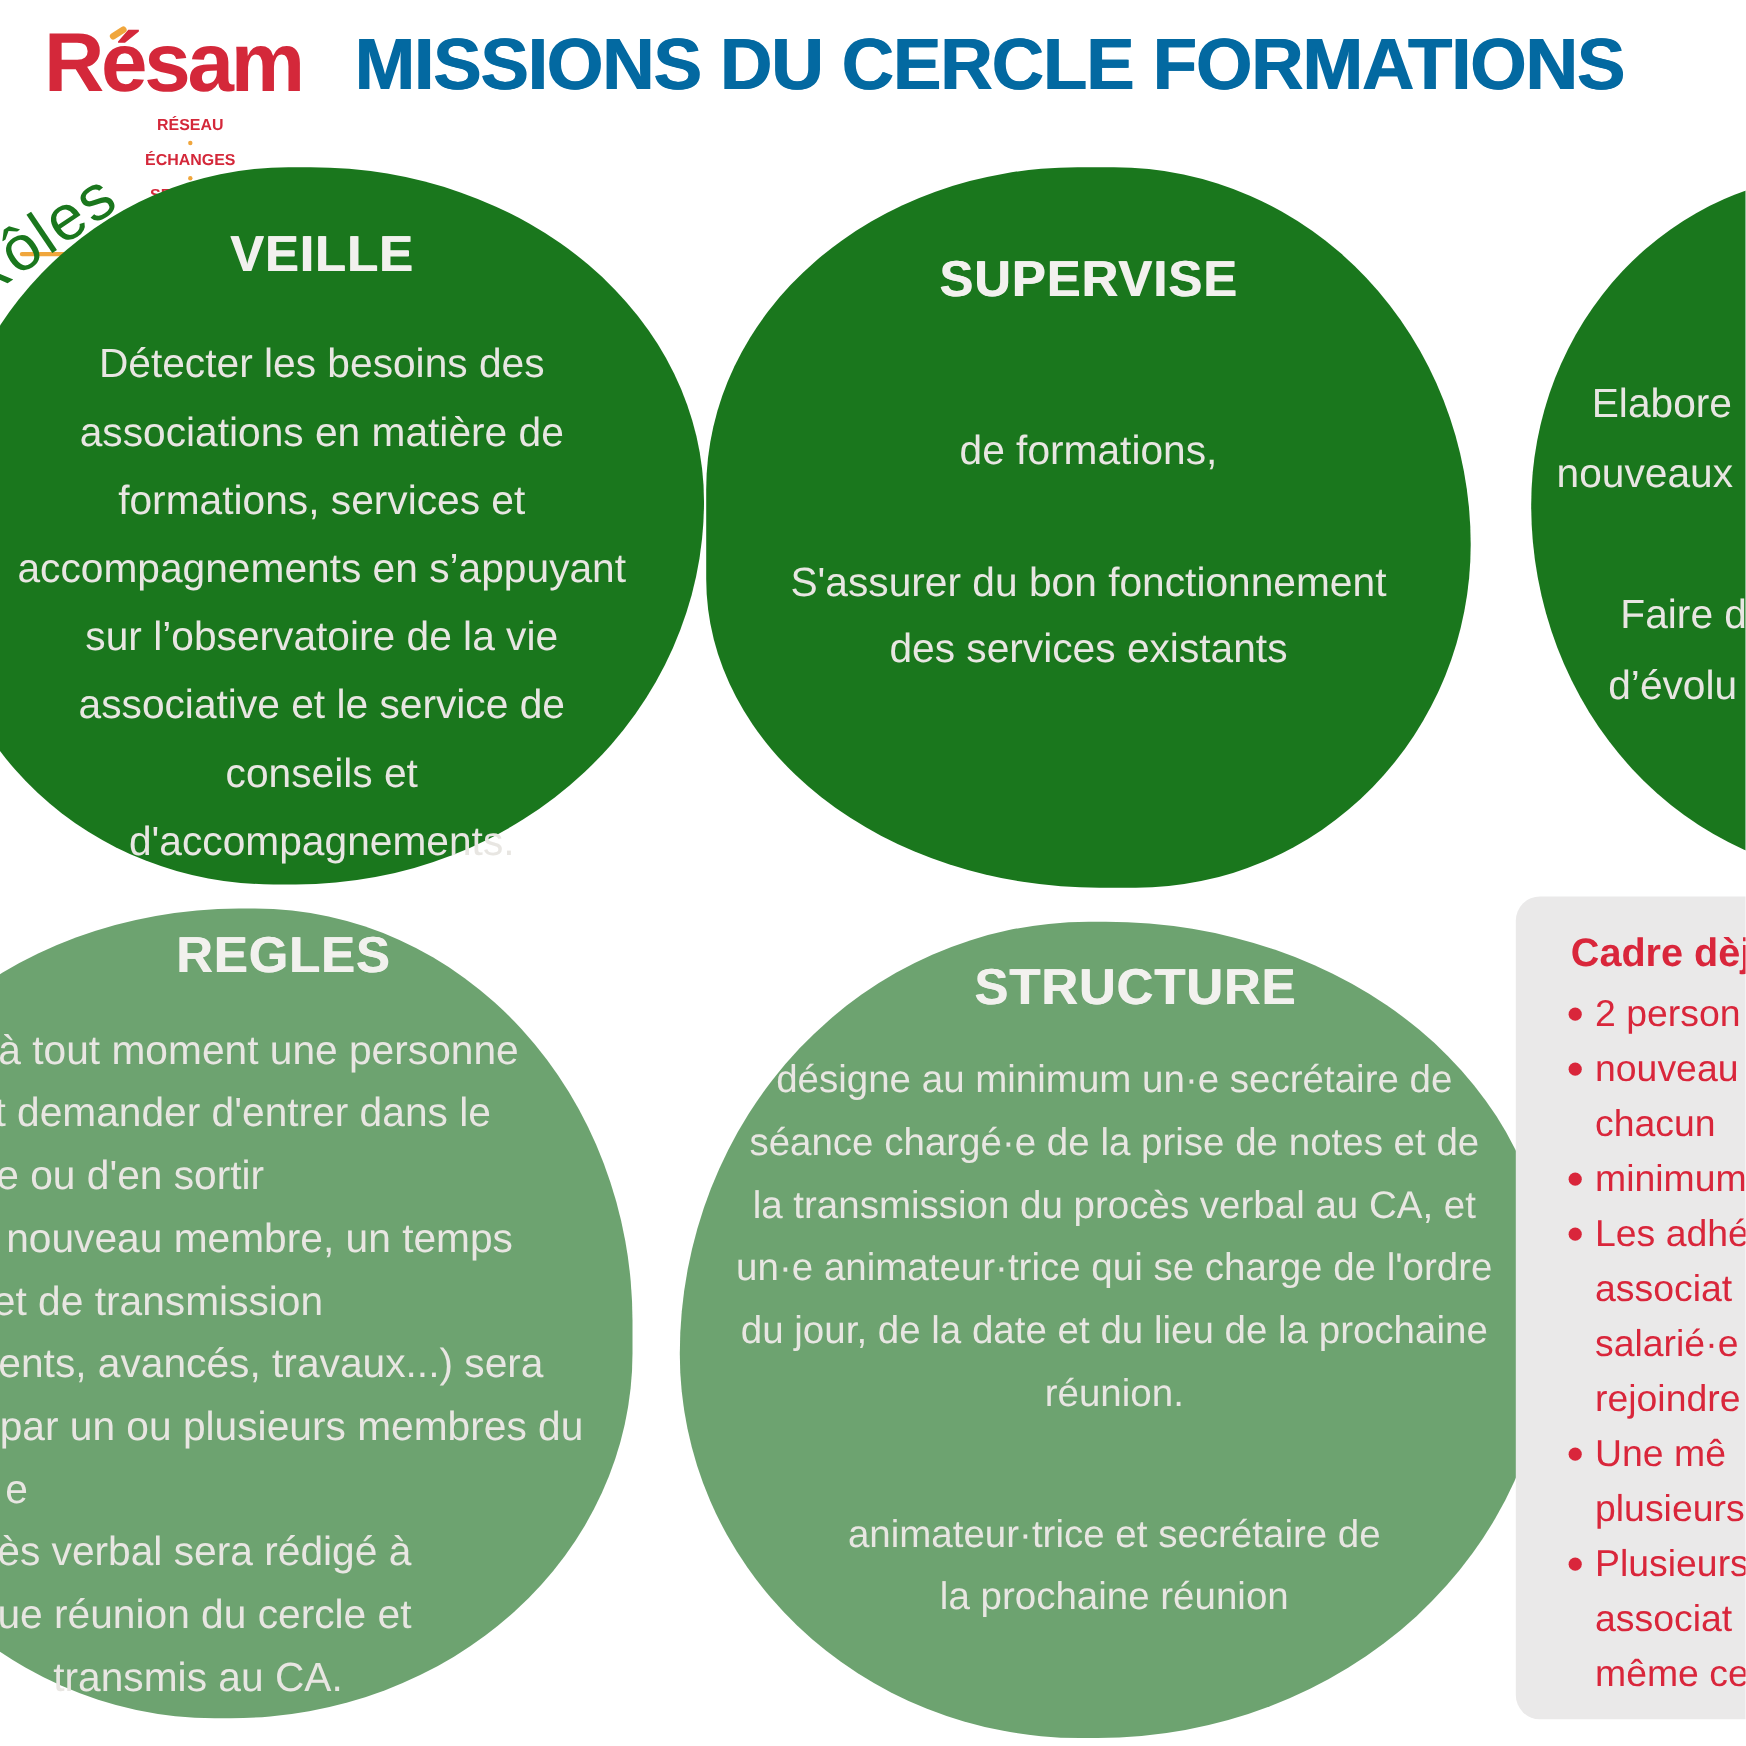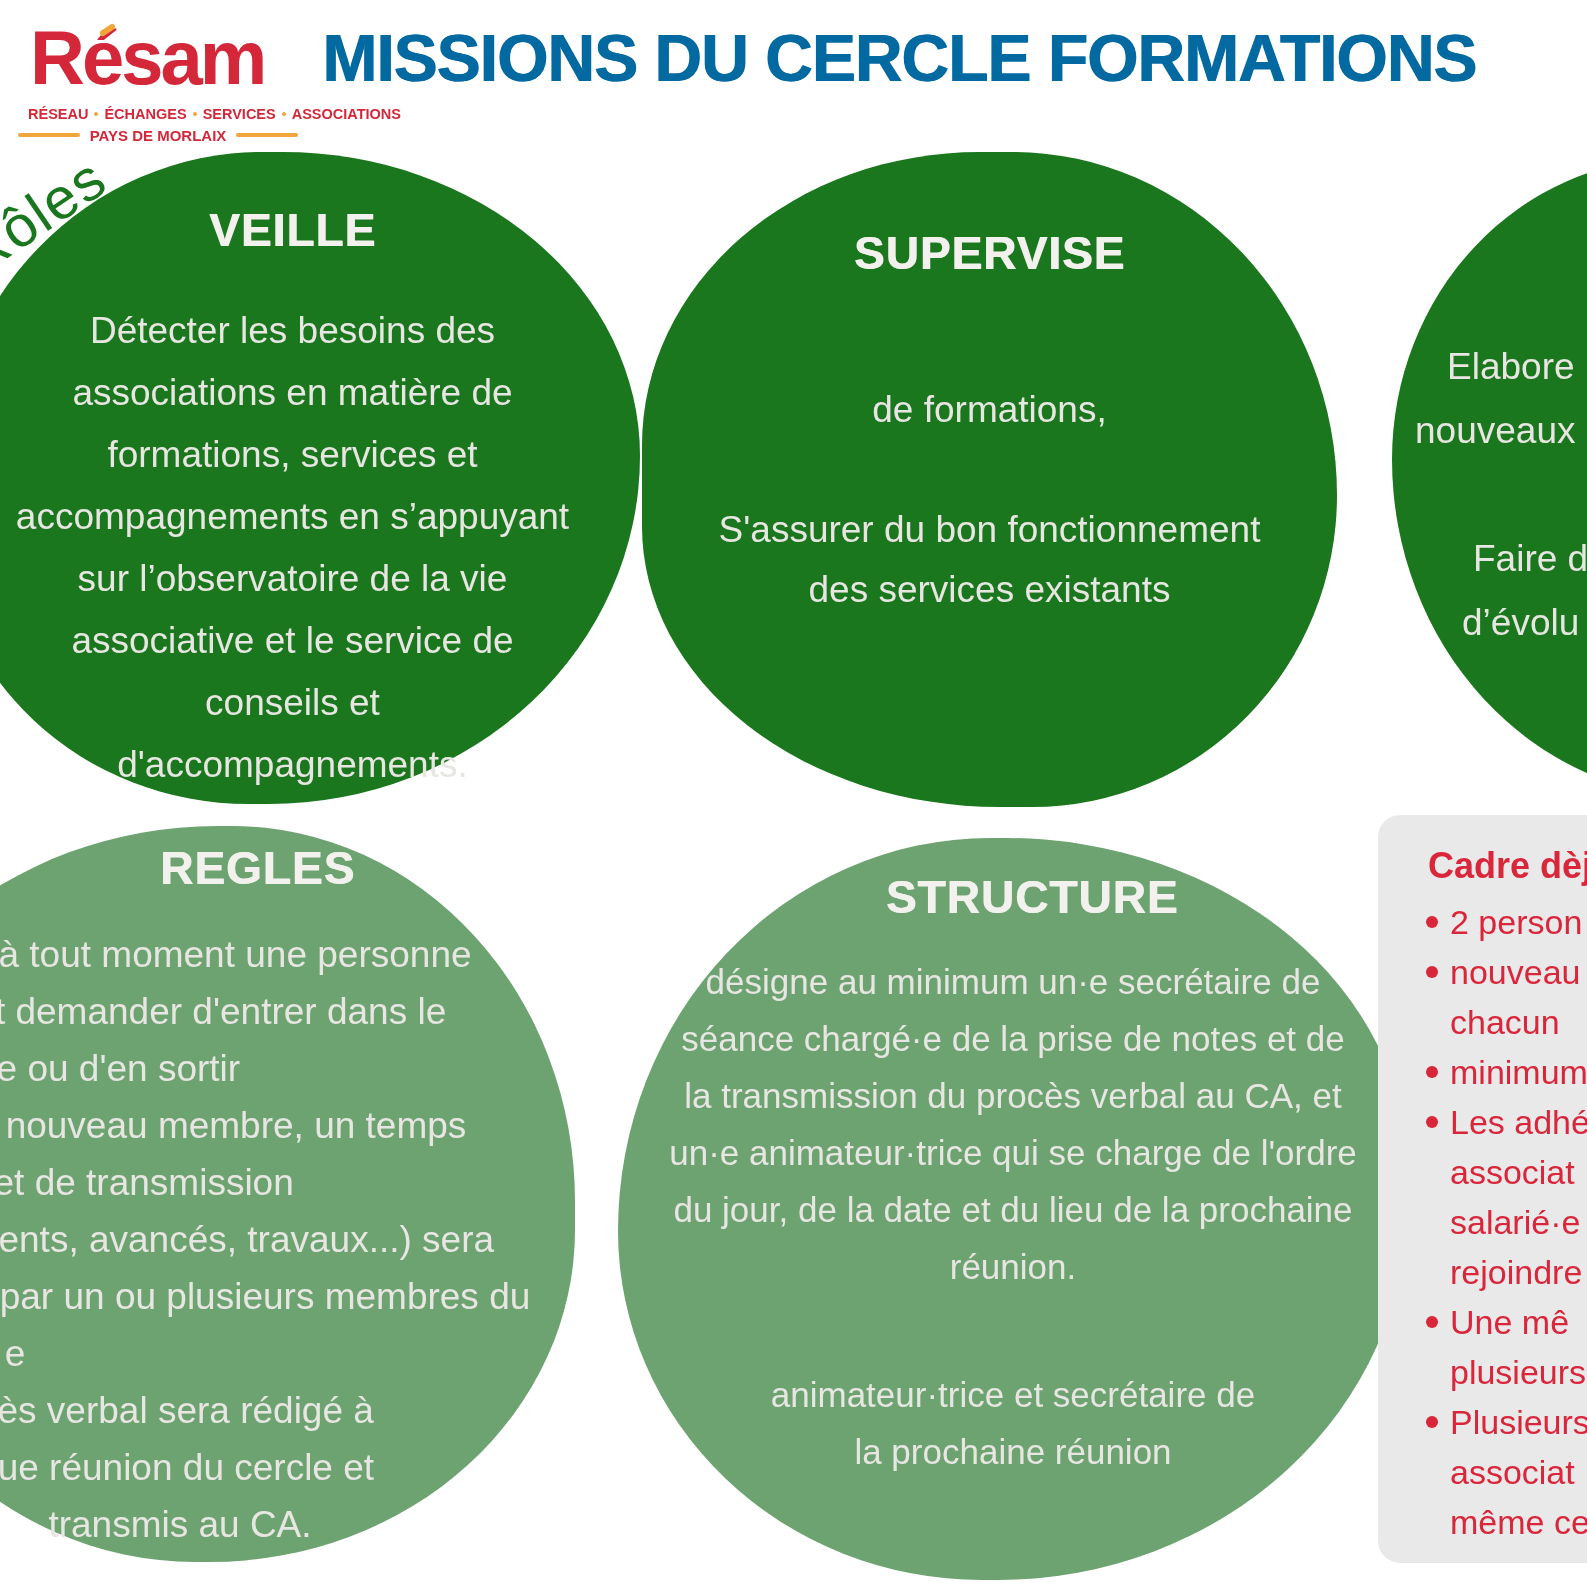--- a/index.html
+++ b/index.html
@@ -1,26 +1,26 @@
 <!DOCTYPE html>
 <html><head>
 <meta charset="utf-8">
 <style>
   html,body{margin:0;padding:0;background:#fff;}
   body{font-family:"Liberation Sans",sans-serif;}
   #canvas{position:relative;width:1587px;height:1587px;overflow:hidden;background:#ffffff;}
 
   
   .logo{position:absolute;left:18px;top:18px;width:300px;}
-  .brand{position:relative;margin-left:12px;font-size:76px;font-weight:800;letter-spacing:-3px;
+  .brand{position:relative;margin-left:22px;font-size:76px;font-weight:800;letter-spacing:-3px;
          color:#d4283a;line-height:1.05;}
   .brand-accent{position:absolute;left:81px;top:9px;width:17px;height:6px;background:#f0a63c;
                 border-radius:3px;transform:rotate(-33deg);}
   .tagline{display:flex;align-items:center;gap:6px;margin:8px 0 0 10px;
-           font-size:14.5px;font-weight:700;color:#d4283a;letter-spacing:0;white-space:nowrap;}
+           font-size:14.5px;font-weight:700;color:#d4283a;letter-spacing:0;white-space:nowrap;flex-direction:column;}
   .tdot{width:4px;height:4px;border-radius:50%;background:#f0a63c;flex:0 0 auto;}
   .region-row{display:flex;align-items:center;justify-content:center;gap:10px;margin-top:5px;width:280px;}
   .rule{width:62px;height:4px;background:#f0a63c;border-radius:2px;}
   .region{font-size:15px;font-weight:700;color:#d4283a;white-space:nowrap;}
 
   
   .main-title{position:absolute;left:322px;top:20px;font-size:66px;font-weight:700;
               color:#0369a1;letter-spacing:-1px;white-space:nowrap;
               text-shadow:1px 0 0 currentColor;}
 

